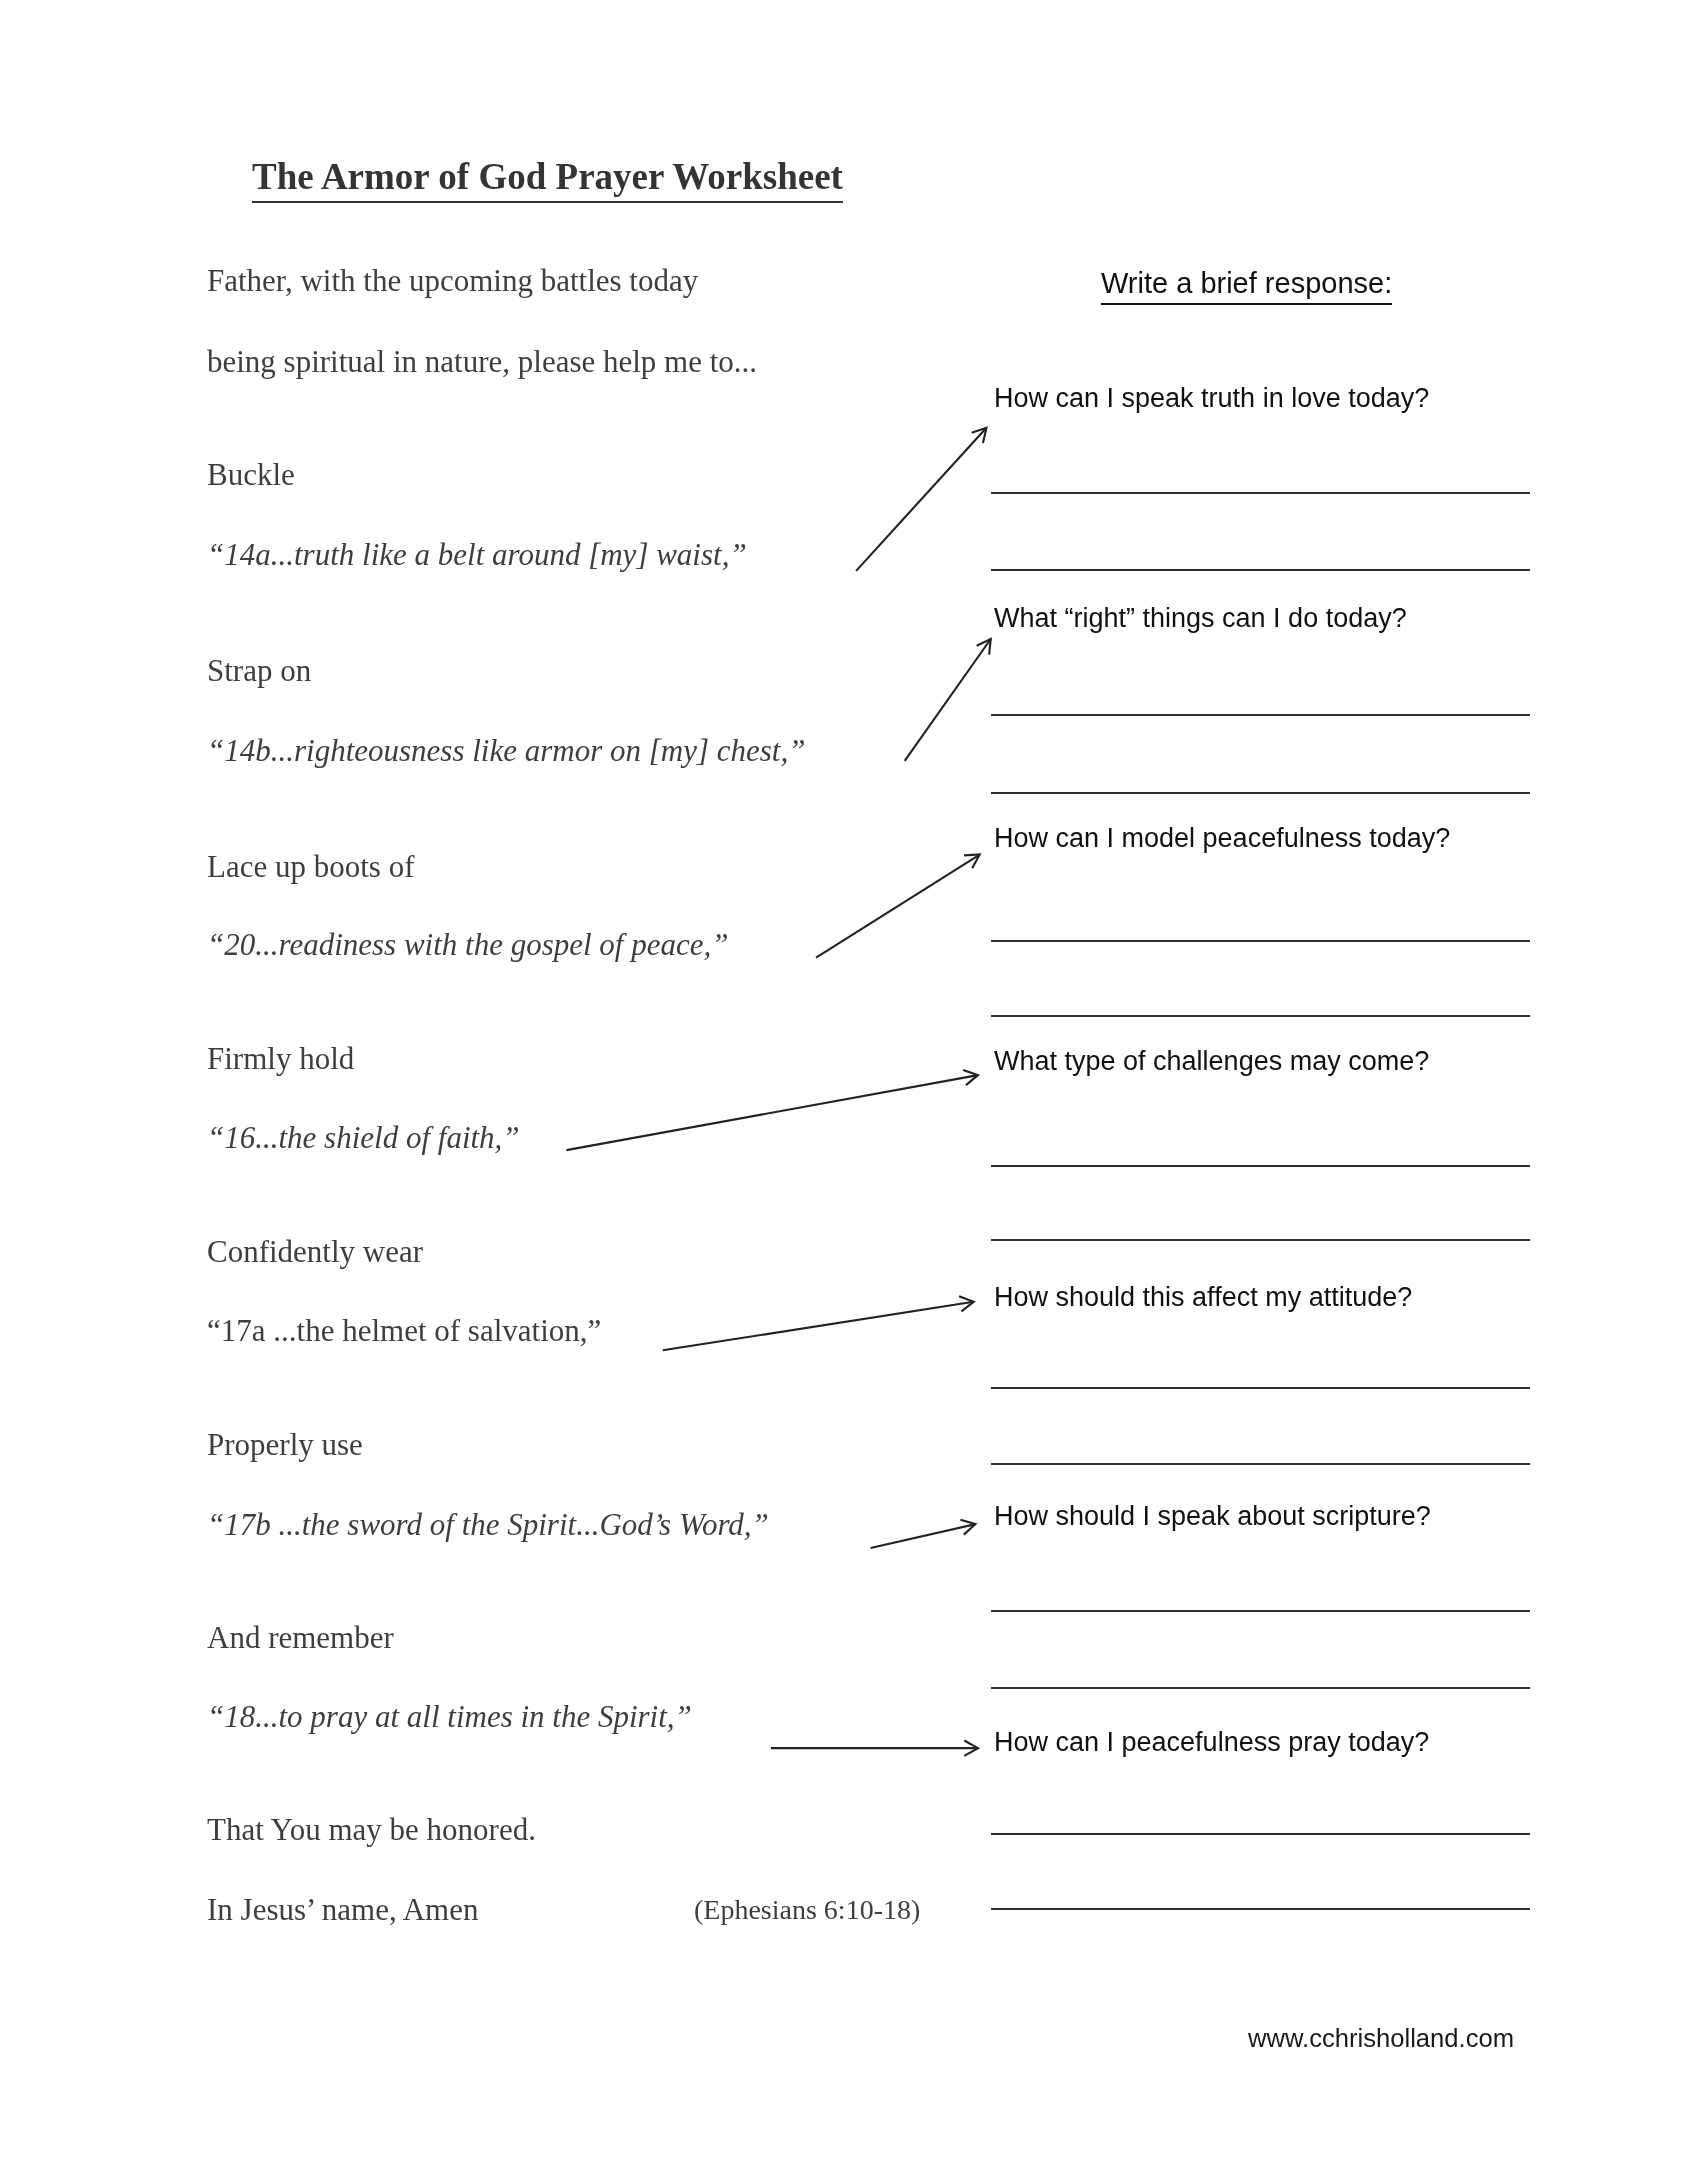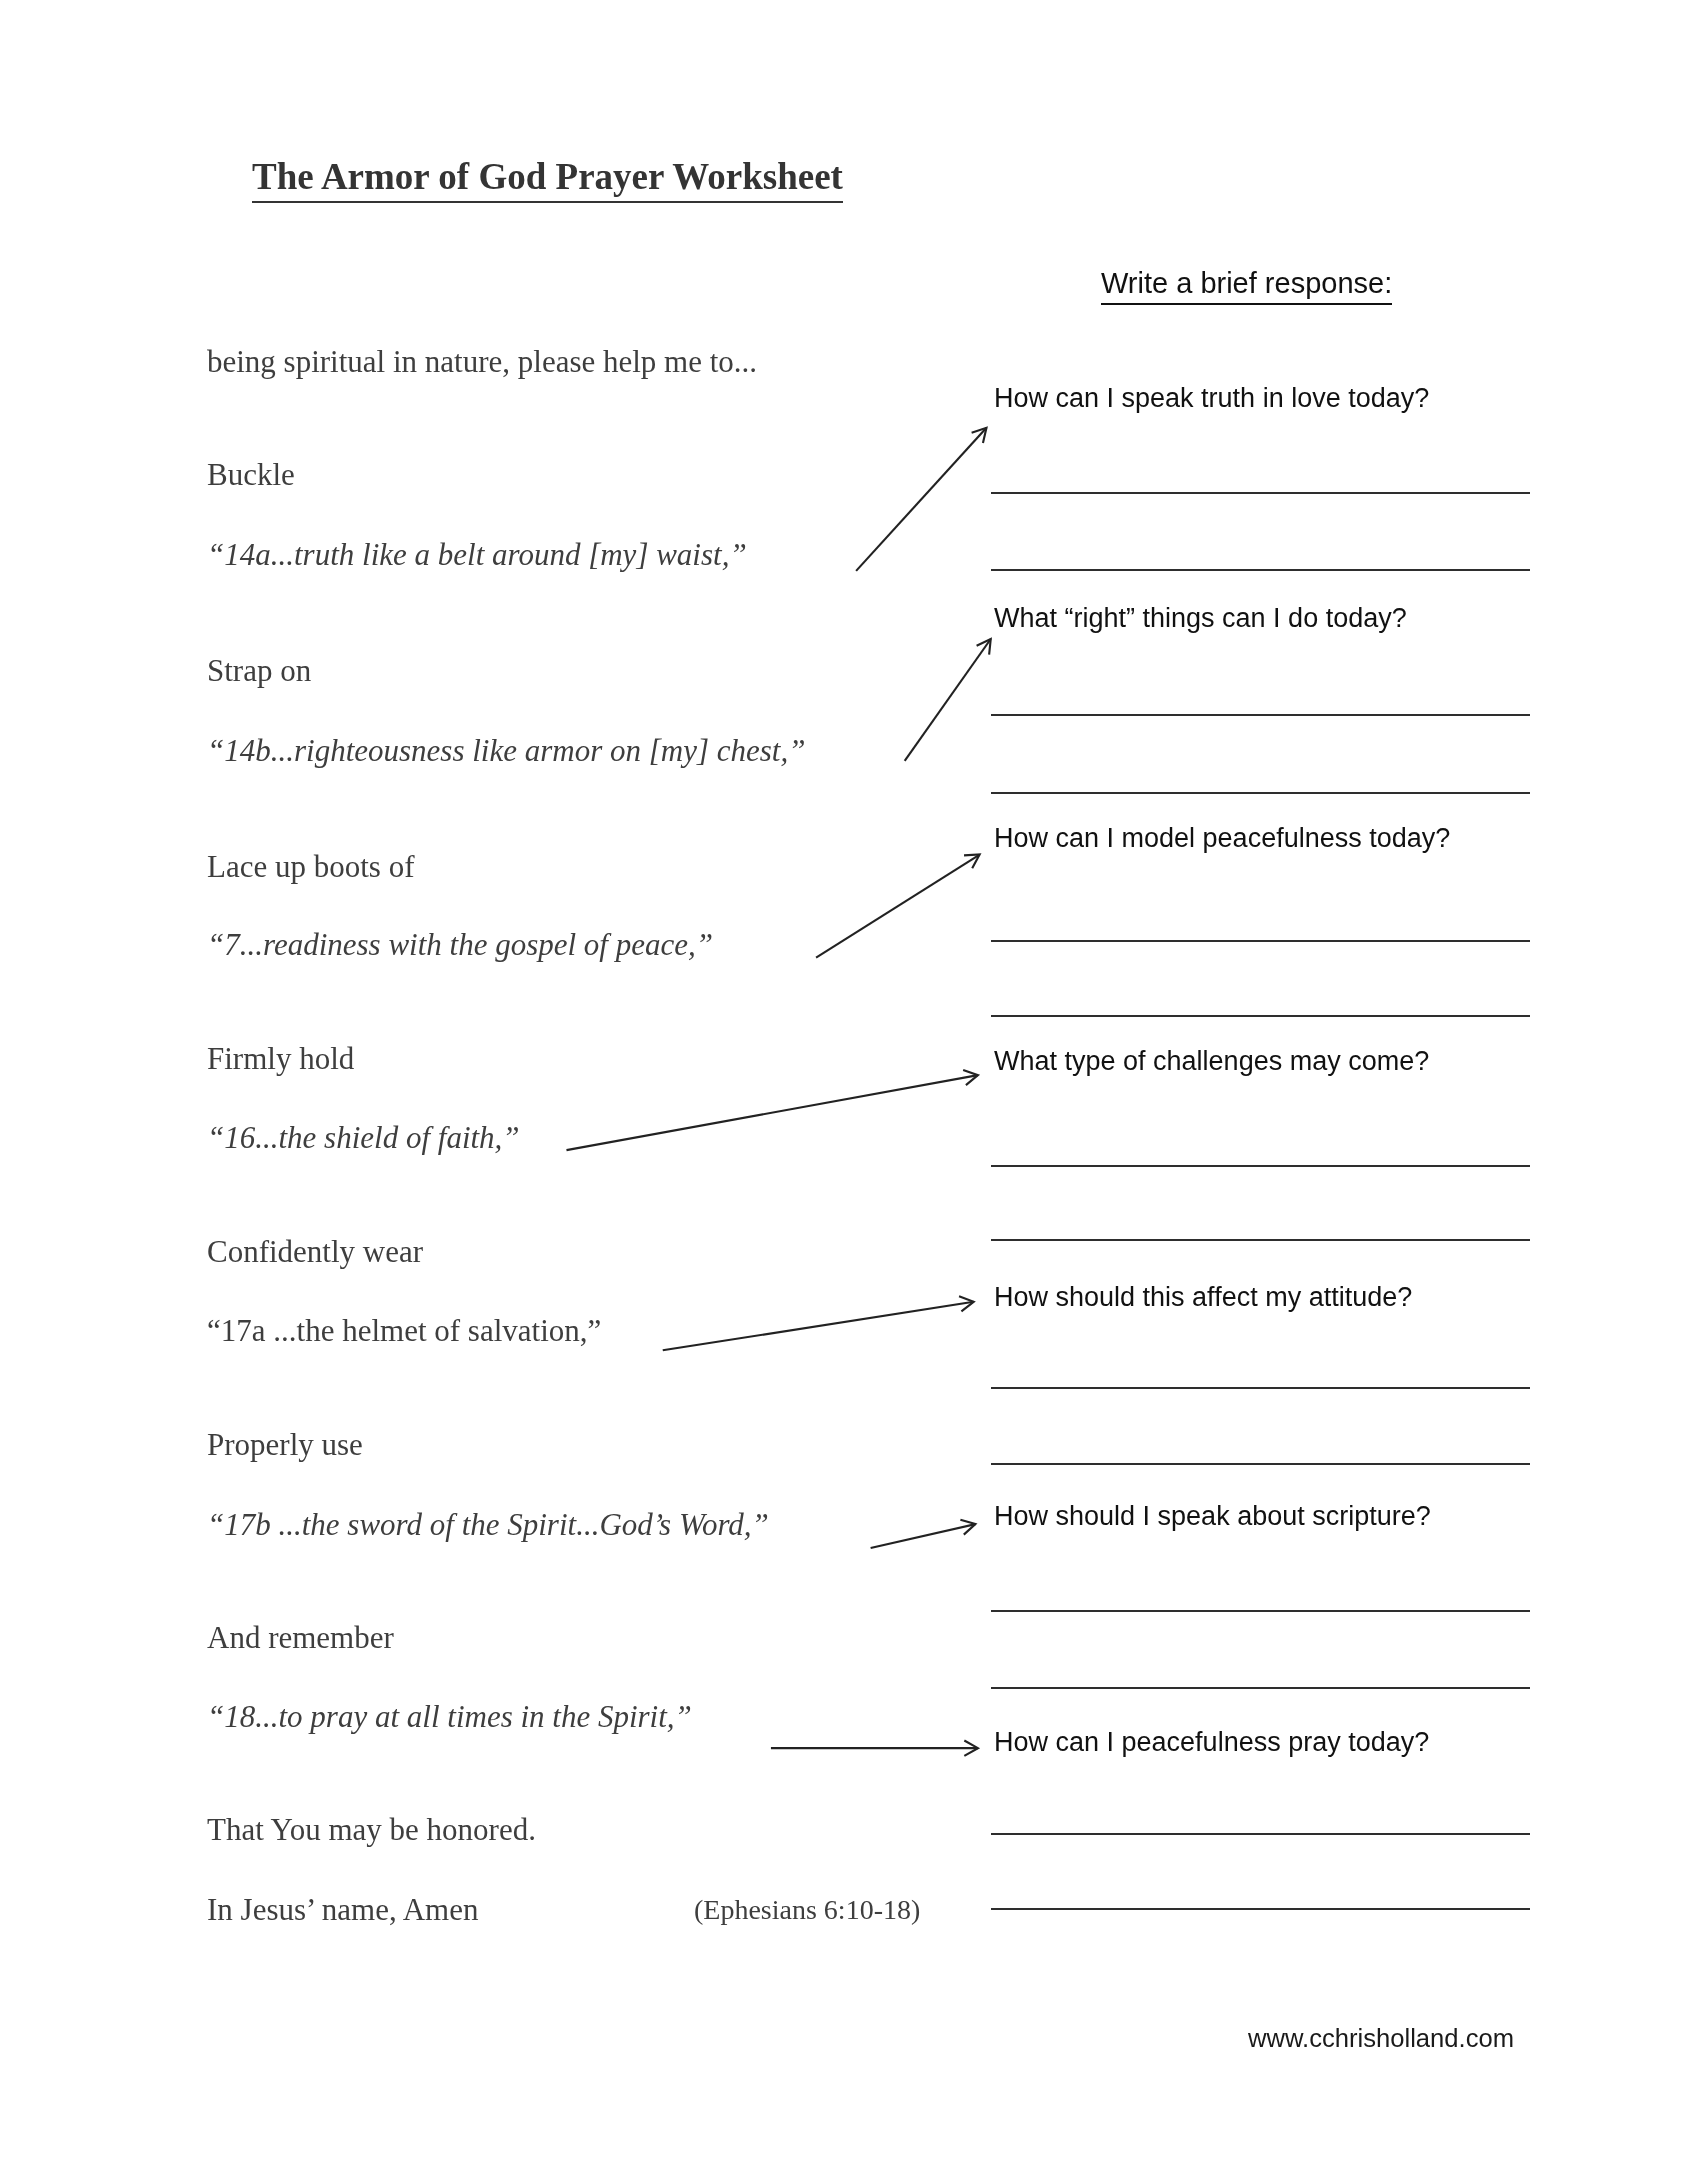--- a/index.html
+++ b/index.html
@@ -88,30 +88,31 @@
     white-space:nowrap;
   }
 </style>
 </head>
 <body>
 
 <div class="page">
 
   <div class="title">The Armor of God Prayer Worksheet</div>
 
+  <div class="ltxt" style="top:264px">Father, with the upcoming battles today</div>
   <div class="ltxt" style="top:345px">being spiritual in nature, please help me to...</div>
 
   <div class="ltxt" style="top:458px">Buckle</div>
   <div class="ltxt quote" style="top:538px">“14a...truth like a belt around [my] waist,”</div>
 
   <div class="ltxt" style="top:654px">Strap on</div>
   <div class="ltxt quote" style="top:734px">“14b...righteousness like armor on [my] chest,”</div>
 
   <div class="ltxt" style="top:850px">Lace up boots of</div>
-  <div class="ltxt quote" style="top:928px">“7...readiness with the gospel of peace,”</div>
+  <div class="ltxt quote" style="top:928px">“20...readiness with the gospel of peace,”</div>
 
   <div class="ltxt" style="top:1042px">Firmly hold</div>
   <div class="ltxt quote" style="top:1121px">“16...the shield of faith,”</div>
 
   <div class="ltxt" style="top:1235px">Confidently wear</div>
   <div class="ltxt quote roman" style="top:1314px">“17a ...the helmet of salvation,”</div>
 
   <div class="ltxt" style="top:1428px">Properly use</div>
   <div class="ltxt quote" style="top:1508px">“17b ...the sword of the Spirit...God’s Word,”</div>
 

